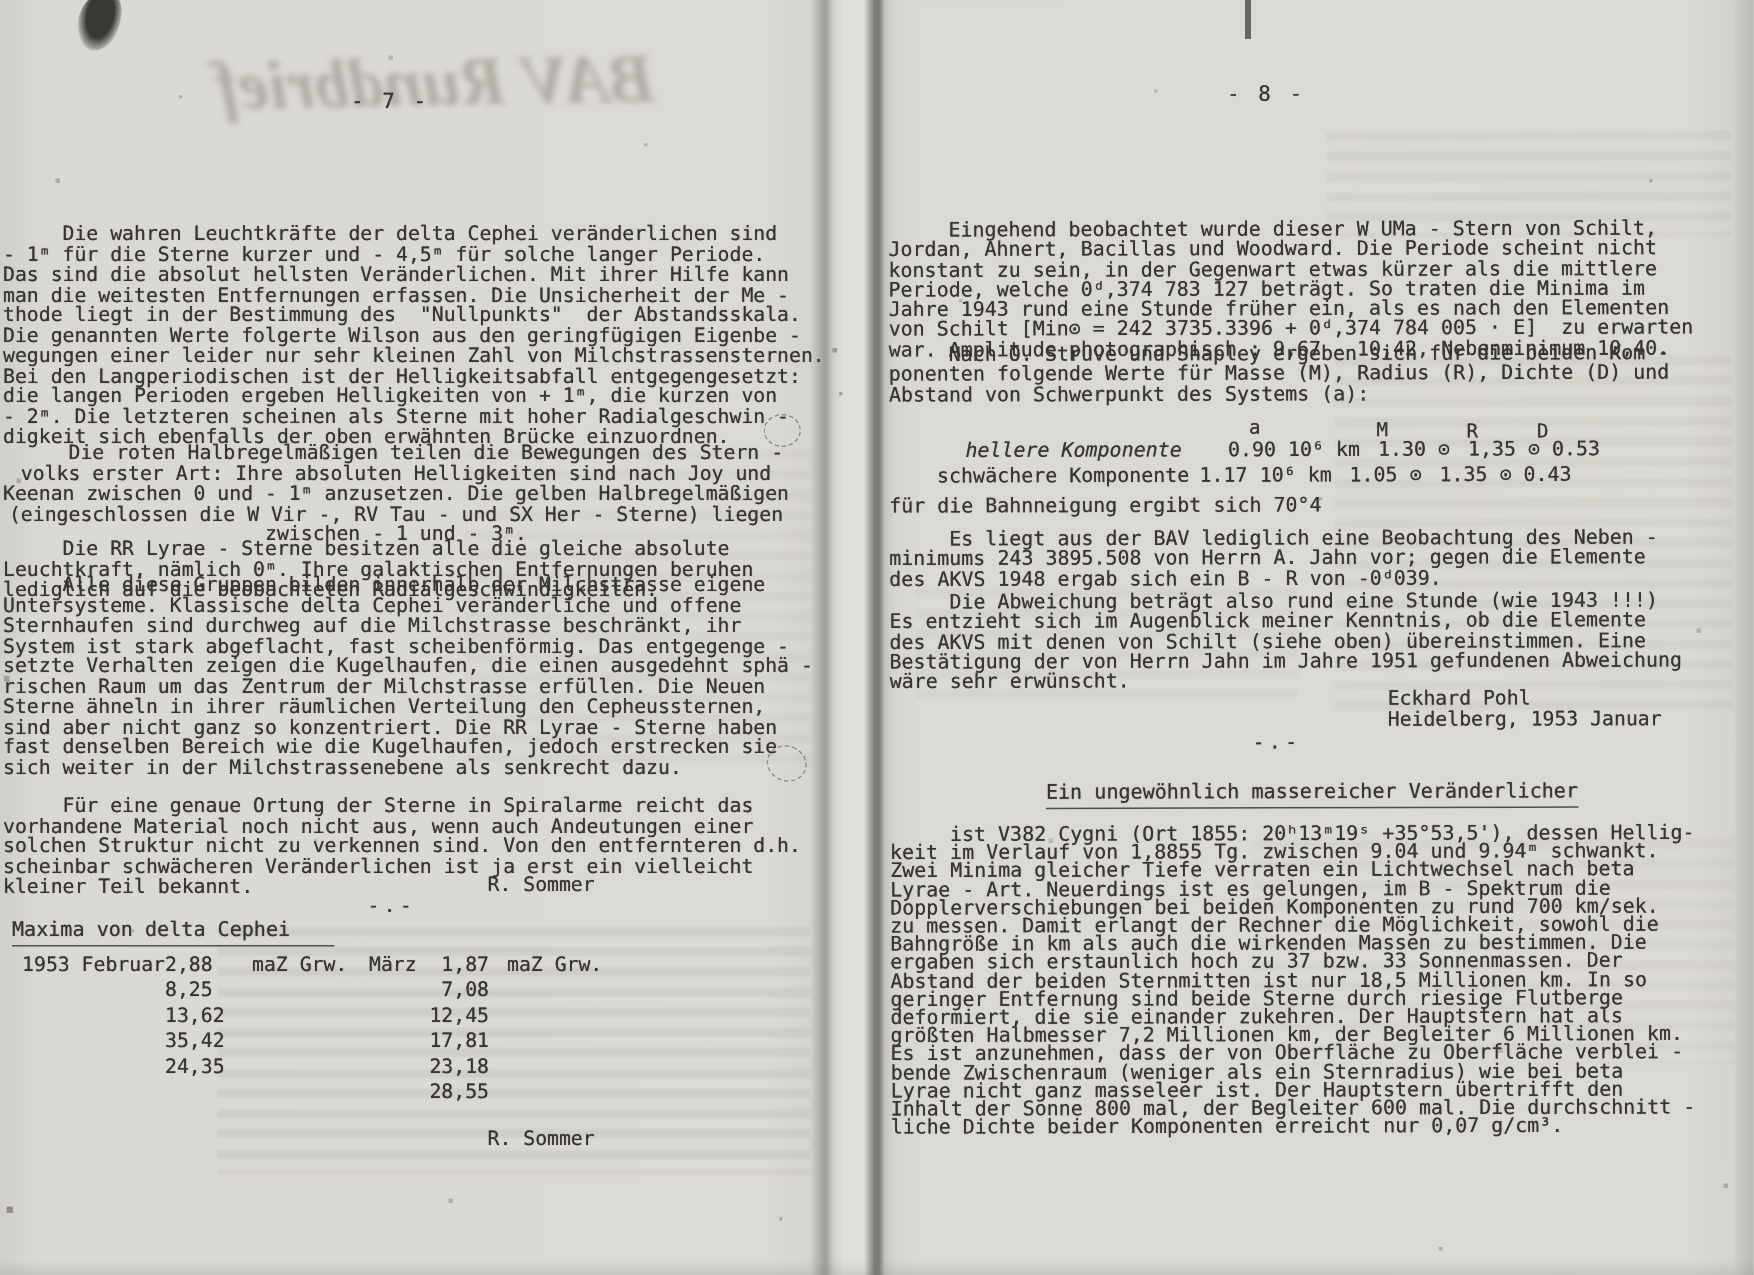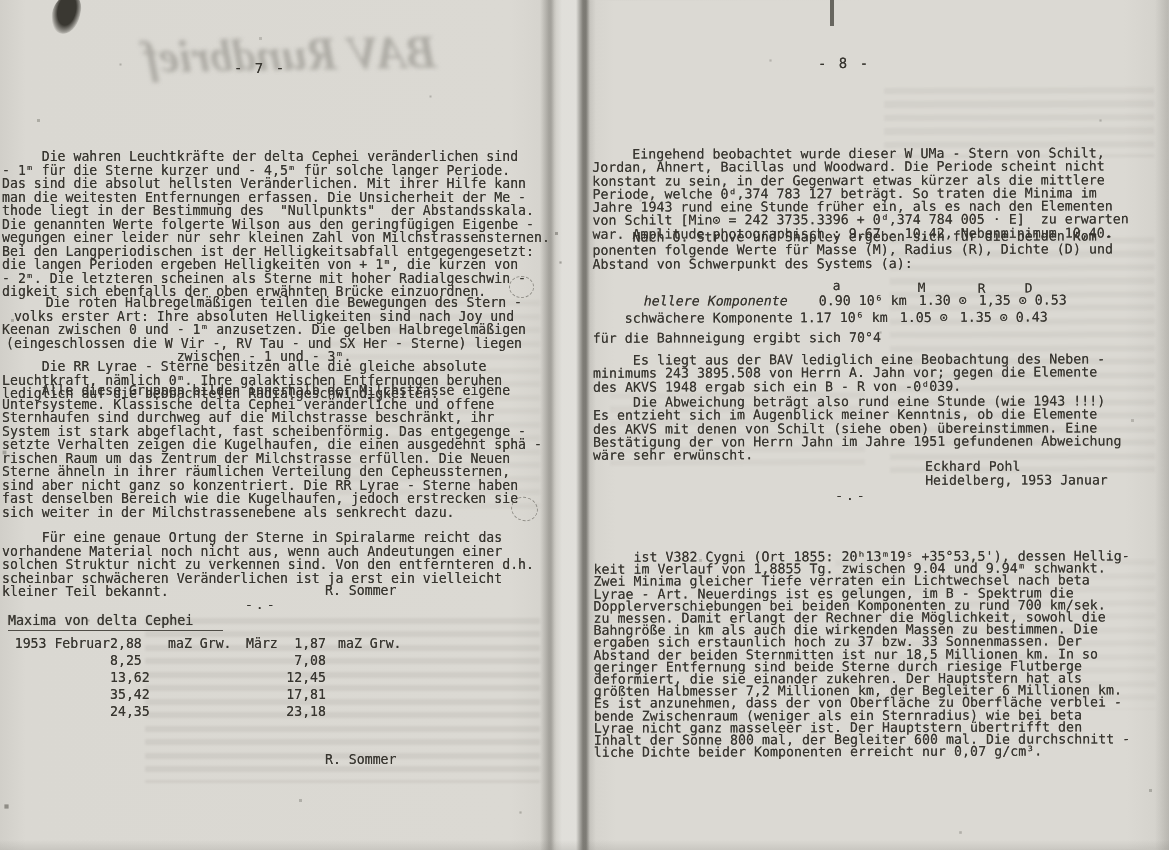--- a/index.html
+++ b/index.html
@@ -184,20 +184,27 @@
         <span class="mx-l2"></span>
         <span class="mx-v2">17,81</span>
       </div>
       <div class="mx-row">
         <span class="mx-l1"></span>
         <span class="mx-v1">24,35</span>
         <span class="mx-u1"></span>
         <span class="mx-l2"></span>
         <span class="mx-v2">23,18</span>
       </div>
+      <div class="mx-row">
+        <span class="mx-l1"></span>
+        <span class="mx-v1"></span>
+        <span class="mx-u1"></span>
+        <span class="mx-l2"></span>
+        <span class="mx-v2">28,55</span>
+      </div>
     </div>
 
     <div class="sig" style="left:325px;top:752px;">R. Sommer</div>
   </div>
 
   <div class="page page-right">
 
     <div class="ghost ghost-lines" style="left:300px;top:88px;width:270px;height:70px;opacity:.6;"></div>
     <div class="ghost ghost-lines" style="left:305px;top:238px;width:265px;height:240px;opacity:.55;"></div>
     <div class="ghost ghost-lines" style="left:25px;top:392px;width:255px;height:80px;opacity:.45;"></div>
@@ -246,20 +253,21 @@
 Es entzieht sich im Augenblick meiner Kenntnis, ob die Elemente
 des AKVS mit denen von Schilt (siehe oben) übereinstimmen. Eine
 Bestätigung der von Herrn Jahn im Jahre 1951 gefundenen Abweichung
 wäre sehr erwünscht.</div>
 
     <div class="sig" style="left:340px;top:459px;">Eckhard Pohl</div>
     <div class="sig" style="left:340px;top:473px;">Heidelberg, 1953 Januar</div>
 
     <div class="sep" style="left:250px;top:488px;">-.-</div>
 
+    <div class="utitle" style="left:112px;top:521px;">Ein ungewöhnlich massereicher Veränderlicher</div>
 
     <div class="para tight" style="left:8px;top:551px;">     ist V382 Cygni (Ort 1855: 20ʰ13ᵐ19ˢ +35°53,5'), dessen Hellig-
 keit im Verlauf von 1,8855 Tg. zwischen 9.04 und 9.94ᵐ schwankt.
 Zwei Minima gleicher Tiefe verraten ein Lichtwechsel nach beta
 Lyrae - Art. Neuerdings ist es gelungen, im B - Spektrum die
 Dopplerverschiebungen bei beiden Komponenten zu rund 700 km/sek.
 zu messen. Damit erlangt der Rechner die Möglichkeit, sowohl die
 Bahngröße in km als auch die wirkenden Massen zu bestimmen. Die
 ergaben sich erstaunlich hoch zu 37 bzw. 33 Sonnenmassen. Der
 Abstand der beiden Sternmitten ist nur 18,5 Millionen km. In so

